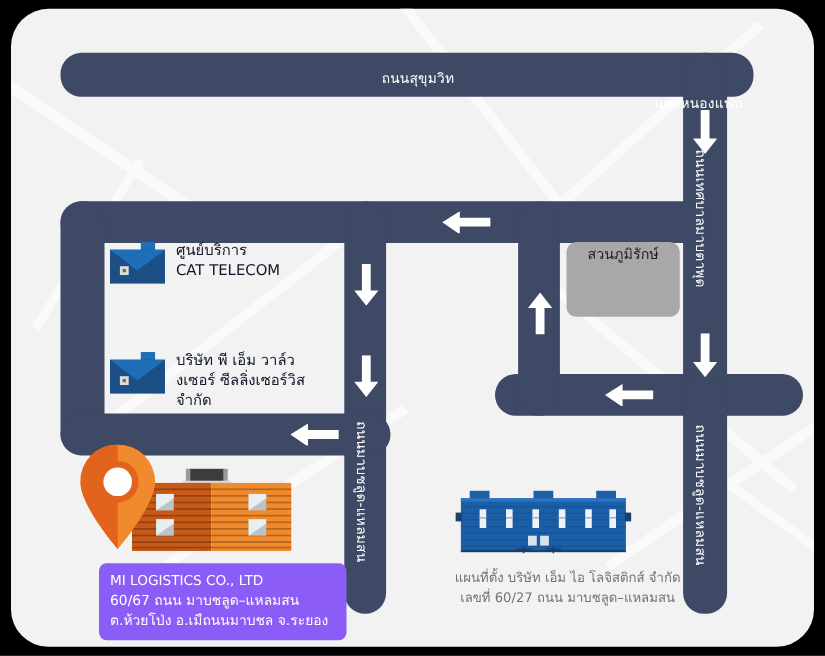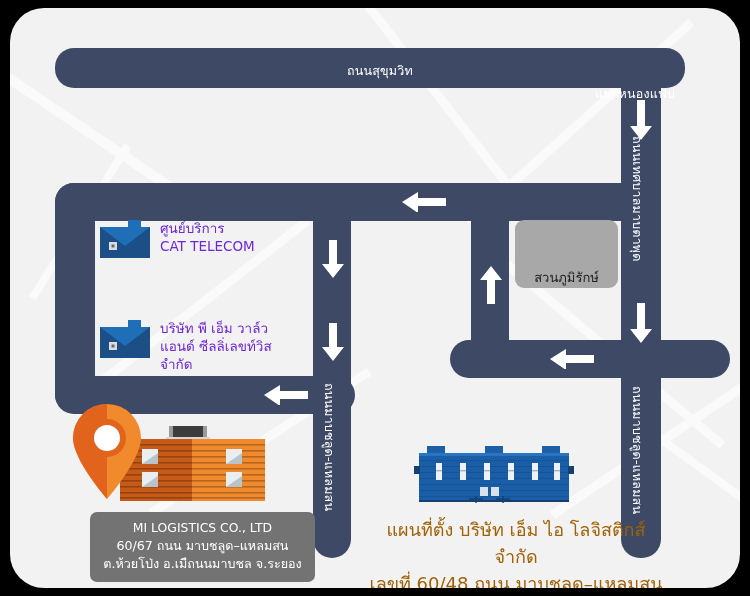--- a/index.html
+++ b/index.html
@@ -27,46 +27,46 @@
   .road-label{
     position:absolute; color:#ffffff; font-size:12.5px; white-space:nowrap;
     letter-spacing:.2px;
   }
   .road-label.vert{transform-origin:0 0;}
 
   
   #park{
     position:absolute; left:505px; top:212px; width:103px; height:68px;
     background:#a8a8a8; border-radius:9px;
-    display:flex; align-items:flex-end; justify-content:center;
+    display:flex; align-items:flex-start; justify-content:center;
     color:#1d1d1d; font-size:13px;
   }
 
   
   .poi{position:absolute; display:flex; align-items:flex-start; gap:10px;}
   .poi-ico{position:relative;width:50px;height:38px;flex:none;}
-  .poi-txt{color:#6d28d9;font-size:13.5px;line-height:1.32;white-space:pre-line;}
+  .poi-txt{color:#0f172a;font-size:13.5px;line-height:1.32;white-space:pre-line;}
 
   
   #main-building{position:absolute;left:110px;top:418px;width:145px;height:75px;}
   #pin{position:absolute;left:63px;top:396px;width:68px;height:95px;}
 
   
   #factory{position:absolute;left:404px;top:438px;width:160px;height:58px;}
 
   
   #addr-box{
     position:absolute; left:80px; top:504px; width:205px;
-    background:#737373; border-radius:7px; padding:7px 10px 8px;
-    color:#fff; text-align:center; font-size:12.6px; line-height:1.46;
+    background:#8b5cf6; border-radius:7px; padding:7px 10px 8px;
+    color:#fff; font-size:12.6px; line-height:1.46;
   }
   #addr-box .ln1{font-size:12.4px;}
   #caption{
     position:absolute; left:356px; top:508px; width:300px;
-    text-align:center; color:#a16207; font-size:18px; line-height:1.5;
+    text-align:center; color:#737373; font-size:12px; line-height:1.5;
   }
 </style>
 </head>
 <body>
 
 <div id="map-card">
 
   <div class="bg-streets">
     <div style="left:-40px;top:120px;width:240px;height:10px;transform:rotate(34deg);"></div>
     <div style="left:30px;top:300px;width:300px;height:9px;transform:rotate(-38deg);"></div>
@@ -170,21 +170,21 @@
     <span class="poi-ico">
       <svg width="50" height="38" viewBox="0 0 50 38">
         <rect x="28" y="0" width="13" height="9" fill="#1f6fb8"></rect>
         <rect x="0" y="7" width="50" height="31" fill="#1b4f86"></rect>
         <path d="M0 7 L25 26 L50 7 Z" fill="#1f6fb8"></path>
         <rect x="9" y="22" width="8" height="8" fill="#dcdcdc"></rect>
         <rect x="11.5" y="24.5" width="3" height="3" fill="#6d6d6d"></rect>
       </svg>
     </span>
     <span class="poi-txt">บริษัท พี เอ็ม วาล์ว
-แอนด์ ซีลลิ่เลขท์วิส
+งเซอร์ ซีลลิ่งเซอร์วิส
 จำกัด</span>
   </div>
 
   <div id="main-building">
     <svg width="145" height="75" viewBox="0 0 145 75">
 
       <rect x="52" y="0" width="32" height="13" fill="#3c3c3c"></rect>
       <rect x="49" y="0" width="4" height="13" fill="#9a9a9a"></rect>
       <rect x="83" y="0" width="4" height="13" fill="#9a9a9a"></rect>
       <rect x="46" y="11" width="44" height="3" fill="#d8d8d8"></rect>
@@ -278,16 +278,16 @@
   </div>
 
   <div id="addr-box">
     <div class="ln1">MI LOGISTICS CO., LTD</div>
     <div>60/67 ถนน มาบชลูด–แหลมสน</div>
     <div>ต.ห้วยโป่ง อ.เมืถนนมาบชล จ.ระยอง</div>
   </div>
 
   <div id="caption">
     <div>แผนที่ตั้ง บริษัท เอ็ม ไอ โลจิสติกส์ จำกัด</div>
-    <div>เลขที่ 60/48 ถนน มาบชลูด–แหลมสน</div>
+    <div>เลขที่ 60/27 ถนน มาบชลูด–แหลมสน</div>
   </div>
 
 </div>
 
 </body></html>

